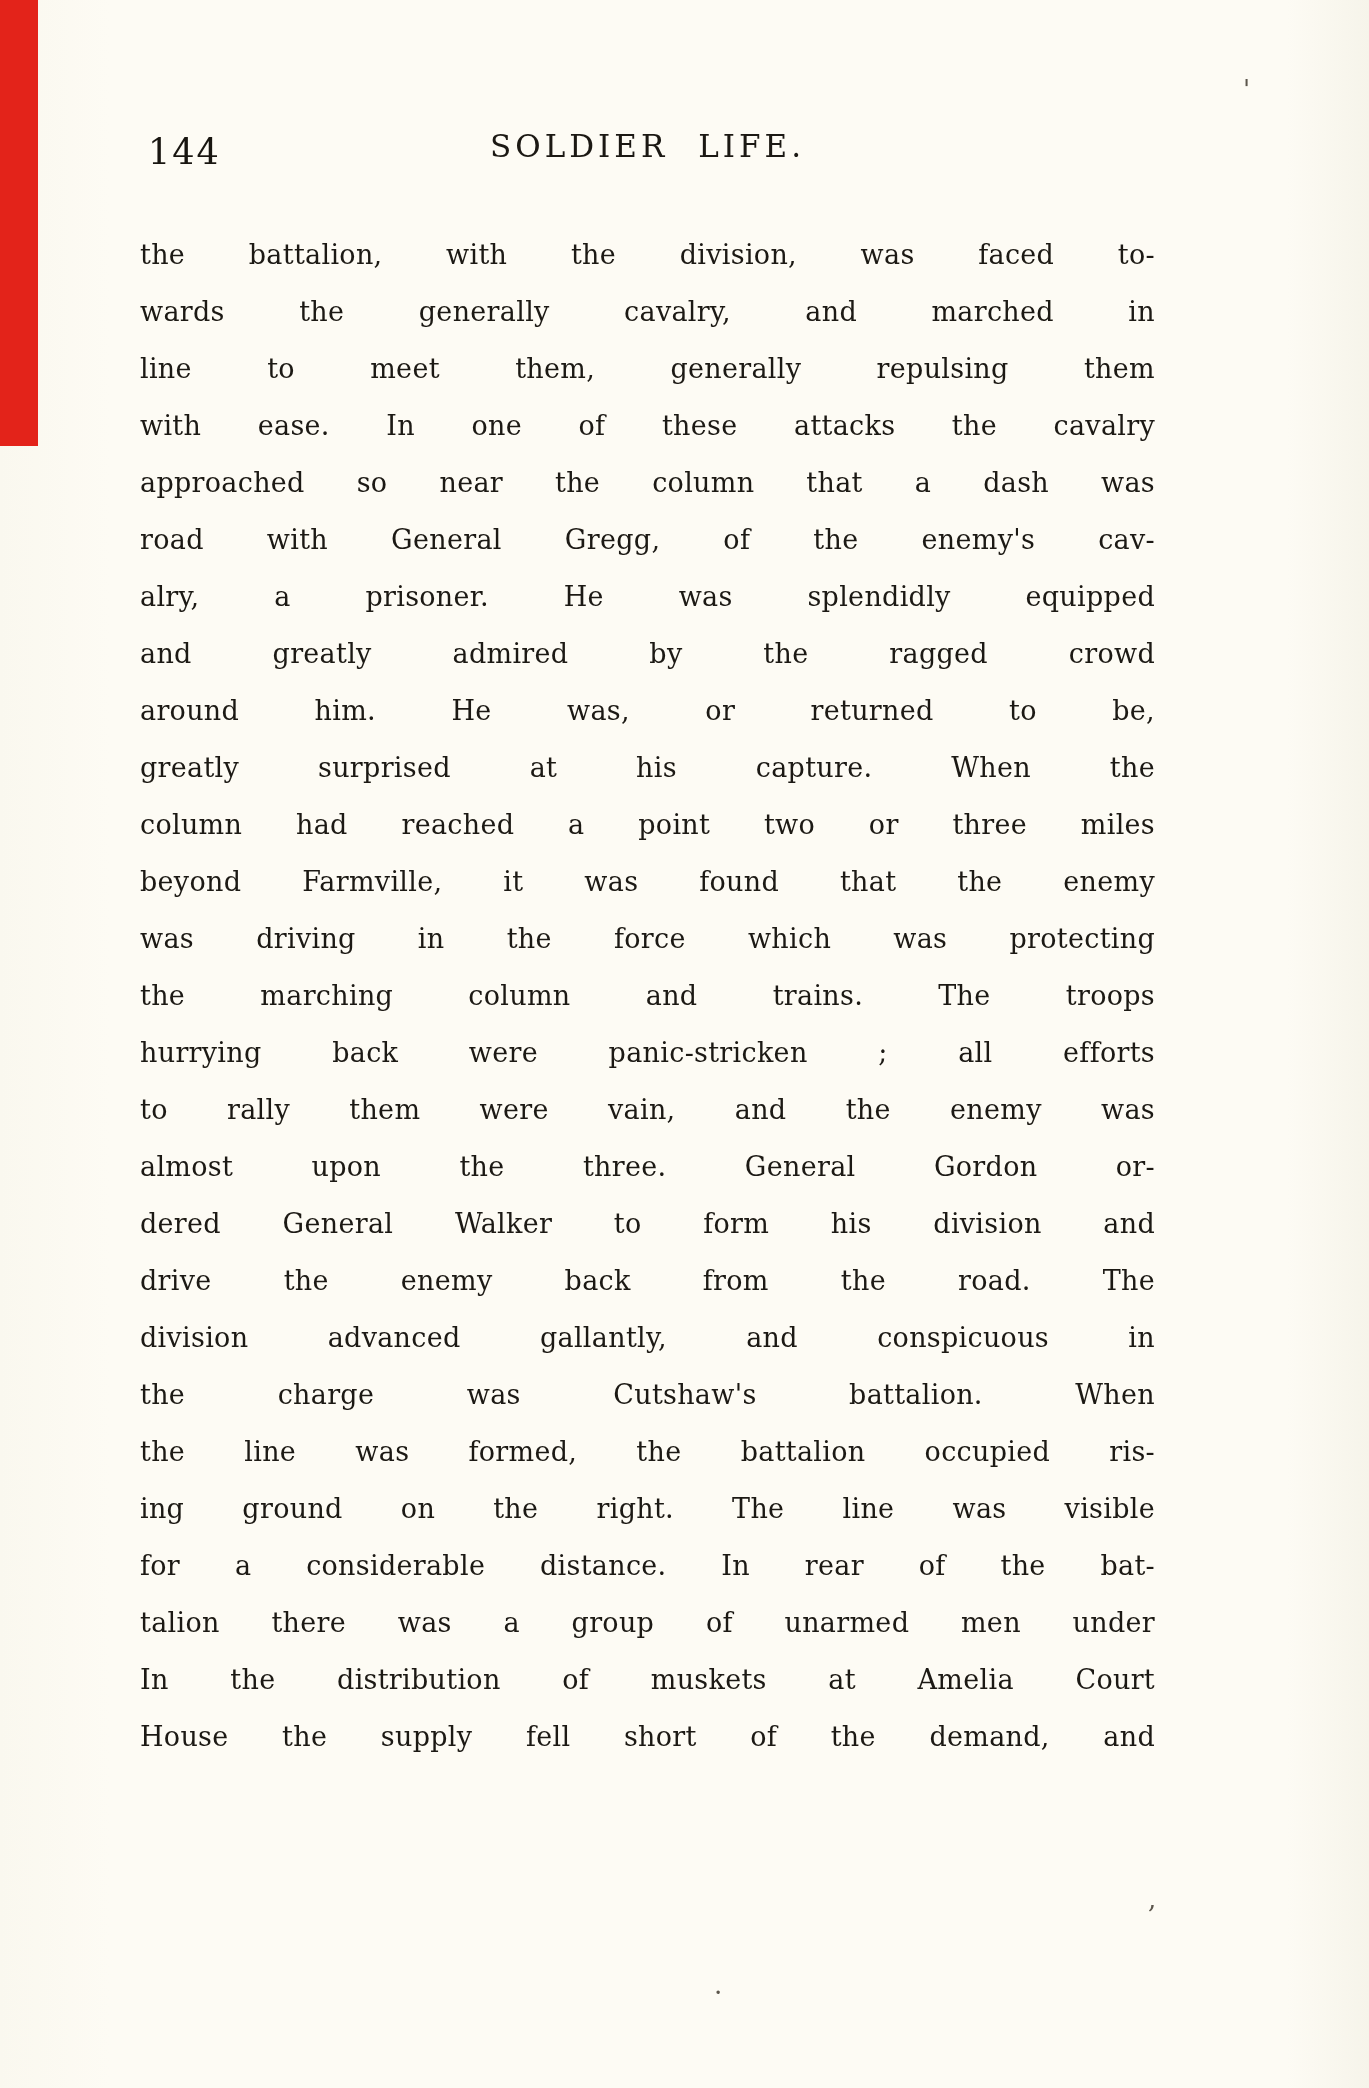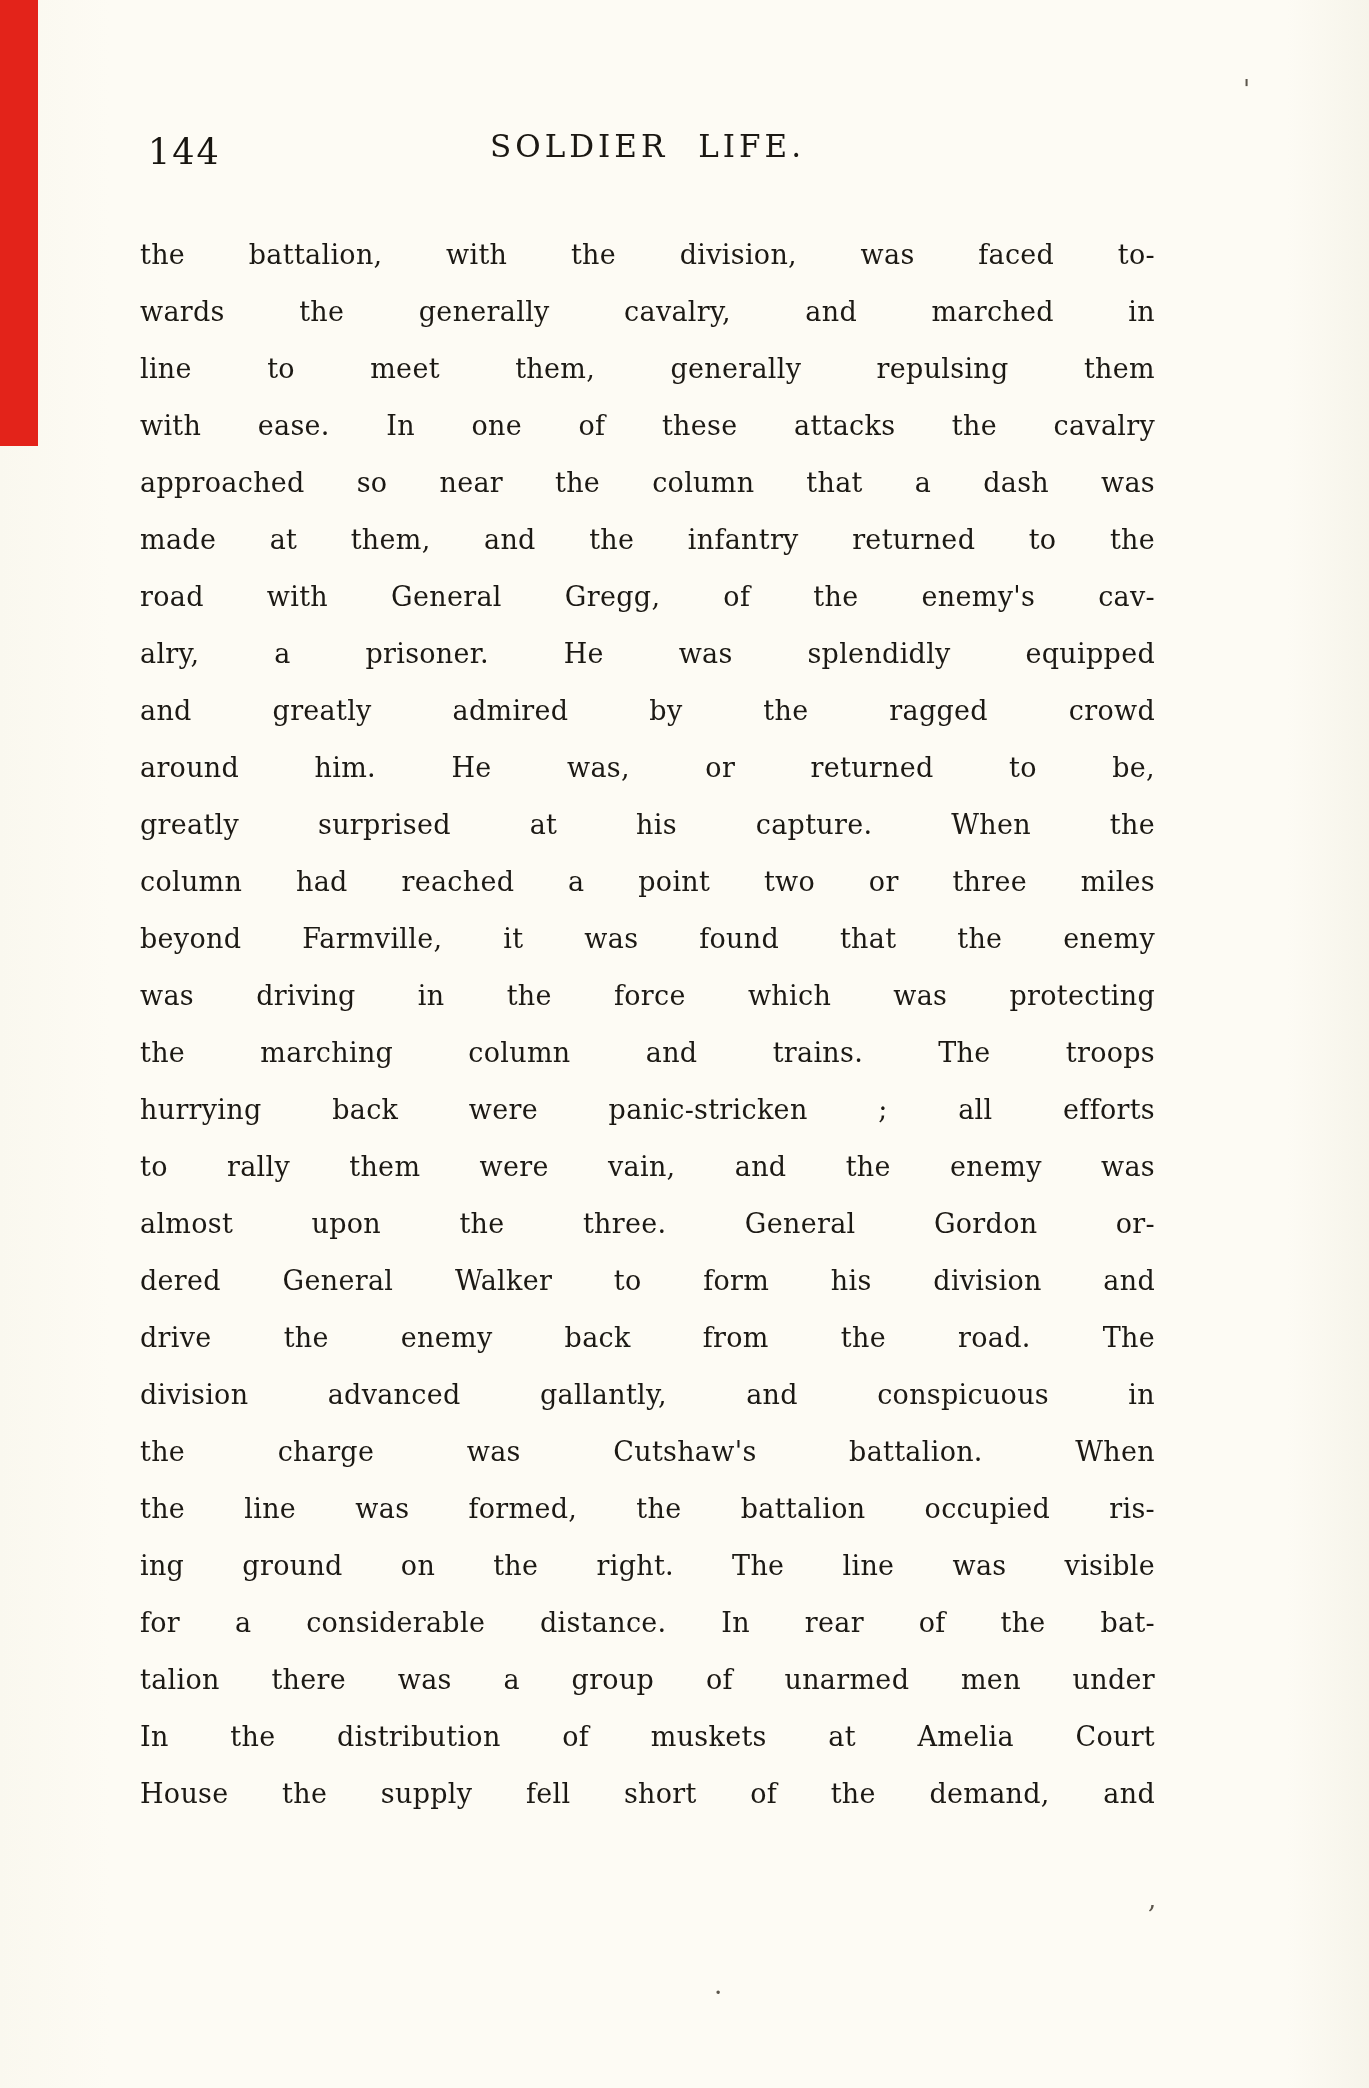--- a/index.html
+++ b/index.html
@@ -93,21 +93,20 @@
     <span class="page-number">144</span>
     <span class="running-header">SOLDIER LIFE.</span>
   </div>
 
   <div class="body-text">
       <div class="text-line">the battalion, with the division, was faced to-</div>
       <div class="text-line">wards the generally cavalry, and marched in</div>
       <div class="text-line">line to meet them, generally repulsing them</div>
       <div class="text-line">with ease. In one of these attacks the cavalry</div>
       <div class="text-line">approached so near the column that a dash was</div>
-      <div class="text-line">made at them, and the infantry returned to the</div>
       <div class="text-line">road with General Gregg, of the enemy's cav-</div>
       <div class="text-line">alry, a prisoner. He was splendidly equipped</div>
       <div class="text-line">and greatly admired by the ragged crowd</div>
       <div class="text-line">around him. He was, or returned to be,</div>
       <div class="text-line">greatly surprised at his capture. When the</div>
       <div class="text-line">column had reached a point two or three miles</div>
       <div class="text-line">beyond Farmville, it was found that the enemy</div>
       <div class="text-line">was driving in the force which was protecting</div>
       <div class="text-line">the marching column and trains. The troops</div>
       <div class="text-line">hurrying back were panic-stricken ; all efforts</div>

